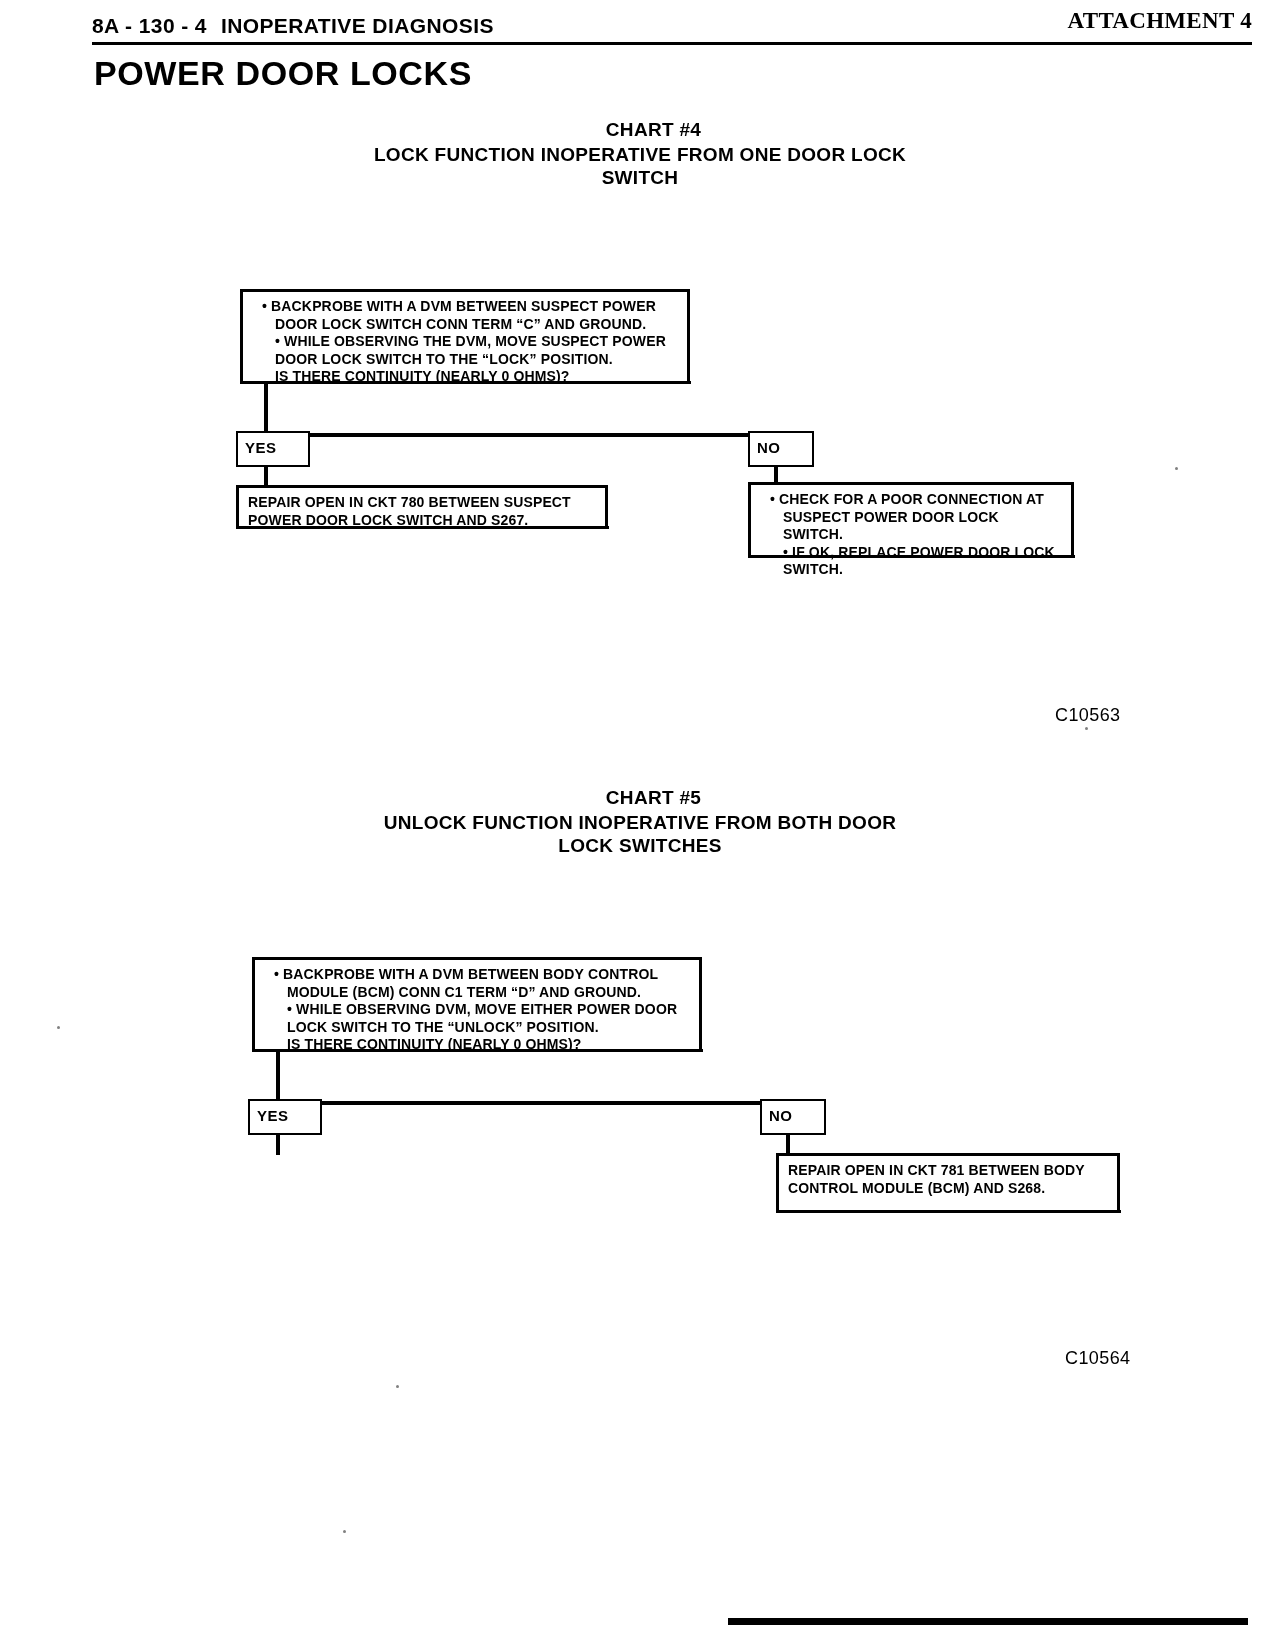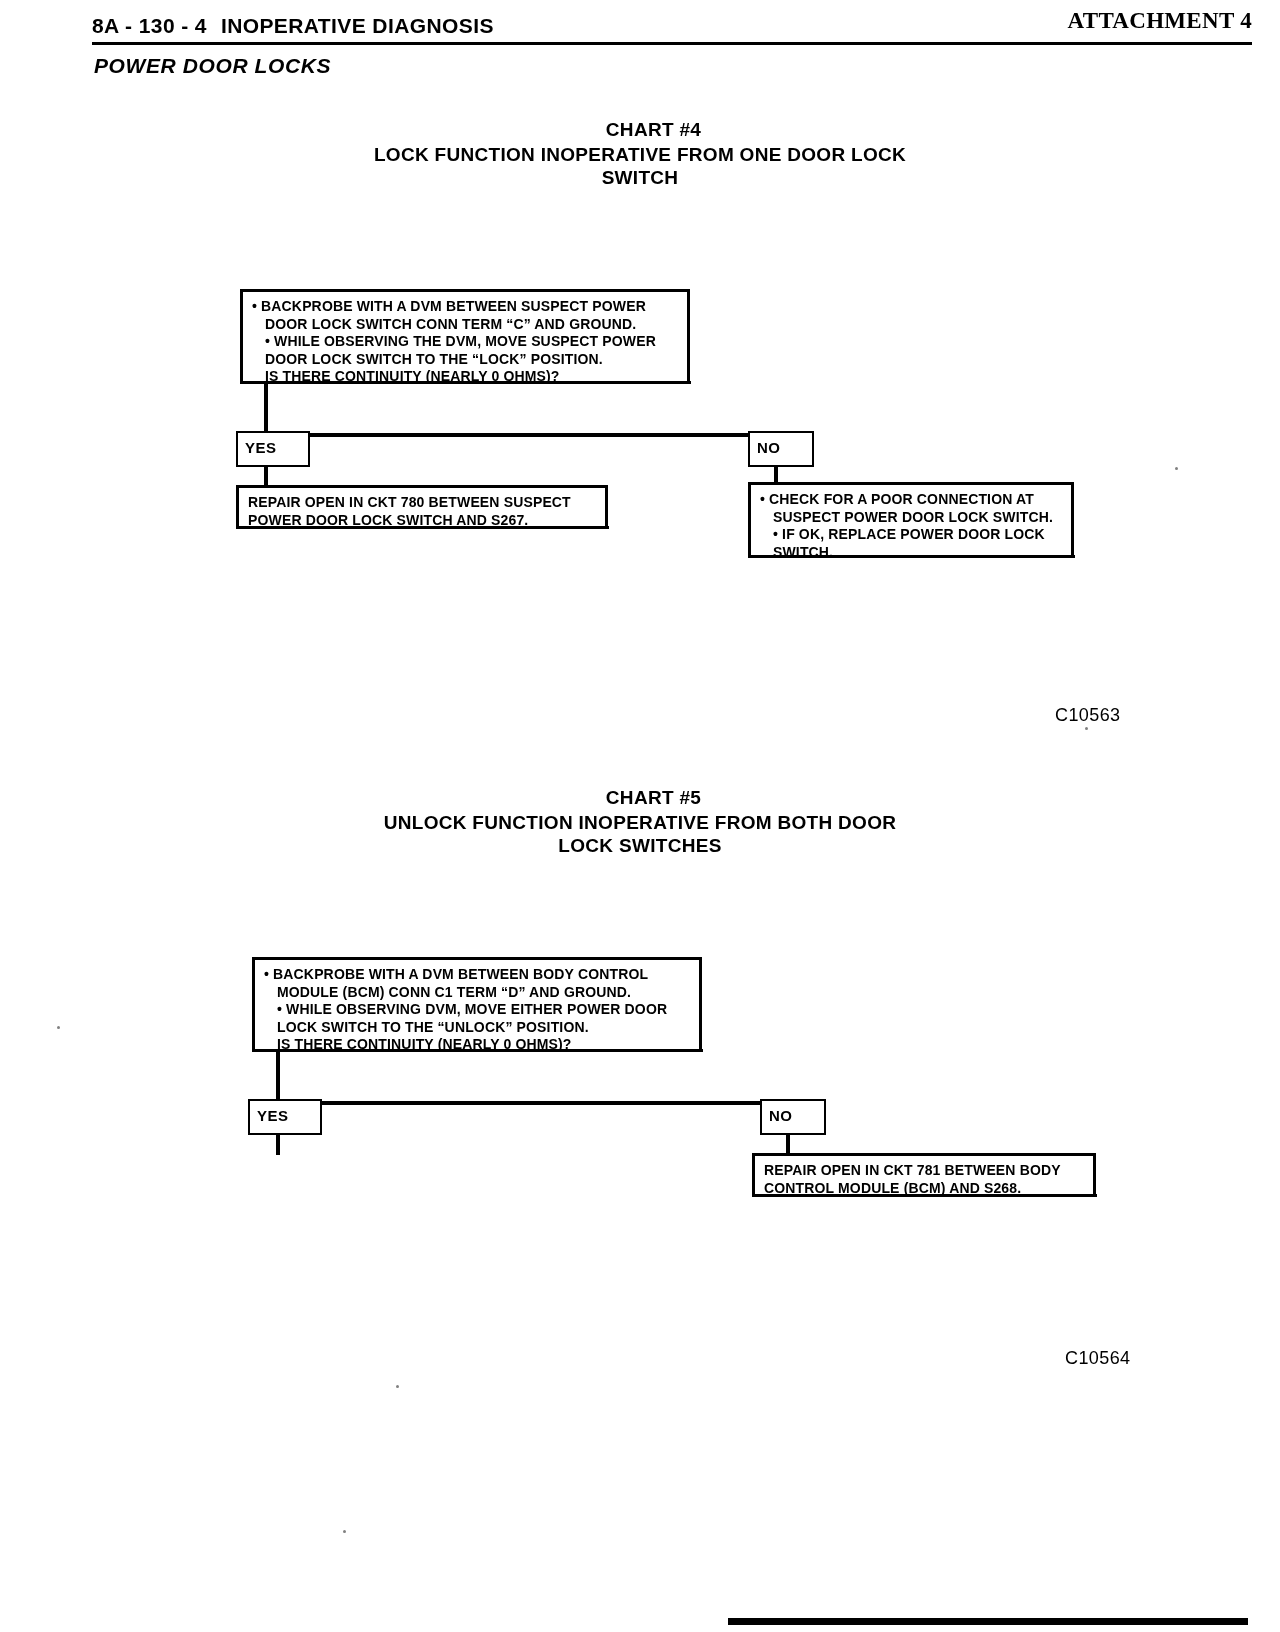--- a/index.html
+++ b/index.html
@@ -52,25 +52,24 @@
     left: 92px;
     top: 42px;
     width: 1160px;
     height: 3px;
     background: #000;
   }
   .page-title {
     position: absolute;
     left: 94px;
     top: 54px;
-    font-size: 21px;
+    font-size: 34px;
     font-weight: bold;
     letter-spacing: 0.6px;
     white-space: nowrap;
-    font-style: italic;
   }
 
   
   .chart-block {
     position: absolute;
     left: 0;
     width: 1280px;
   }
   .chart-heading {
     text-align: center;
@@ -104,21 +103,21 @@
   .fbox .txt {
     font-size: 14px;
     font-weight: bold;
     line-height: 17.5px;
     letter-spacing: 0.15px;
     white-space: pre-line;
     padding: 6px 9px 6px 9px;
     display: block;
   }
   .fbox.bullets .txt {
-    padding-left: 22px;
+    padding-left: 32px;
     text-indent: -13px;
   }
   .fbox.small {
     border-width: 2px;
   }
   .fbox.small .txt {
     padding: 6px 0 6px 7px;
     font-size: 15px;
     letter-spacing: 0.5px;
   }
@@ -249,21 +248,21 @@
     <div class="fbox small" style="left:248px; top:242px; width:74px; height:36px;">
       <span class="txt">YES</span>
     </div>
     <div class="fbox small" style="left:760px; top:242px; width:66px; height:36px;">
       <span class="txt">NO</span>
     </div>
 
     <div class="line vline" style="left:276px; top:278px; height:20px;"></div>
     <div class="line vline" style="left:786px; top:278px; height:20px;"></div>
 
-    <div class="fbox shadow" style="left:752px; top:296px; width:344px; height:44px;">
+    <div class="fbox shadow" style="left:776px; top:296px; width:344px; height:60px;">
       <span class="txt">REPAIR OPEN IN CKT 781 BETWEEN BODY
 CONTROL MODULE (BCM) AND S268.</span>
     </div>
   </div>
 </div>
 
 <div class="fig-code" style="left:1065px; top:1348px;">C10564</div>
 <div class="speck" style="left:396px; top:1385px;"></div>
 <div class="speck" style="left:343px; top:1530px;"></div>
 

